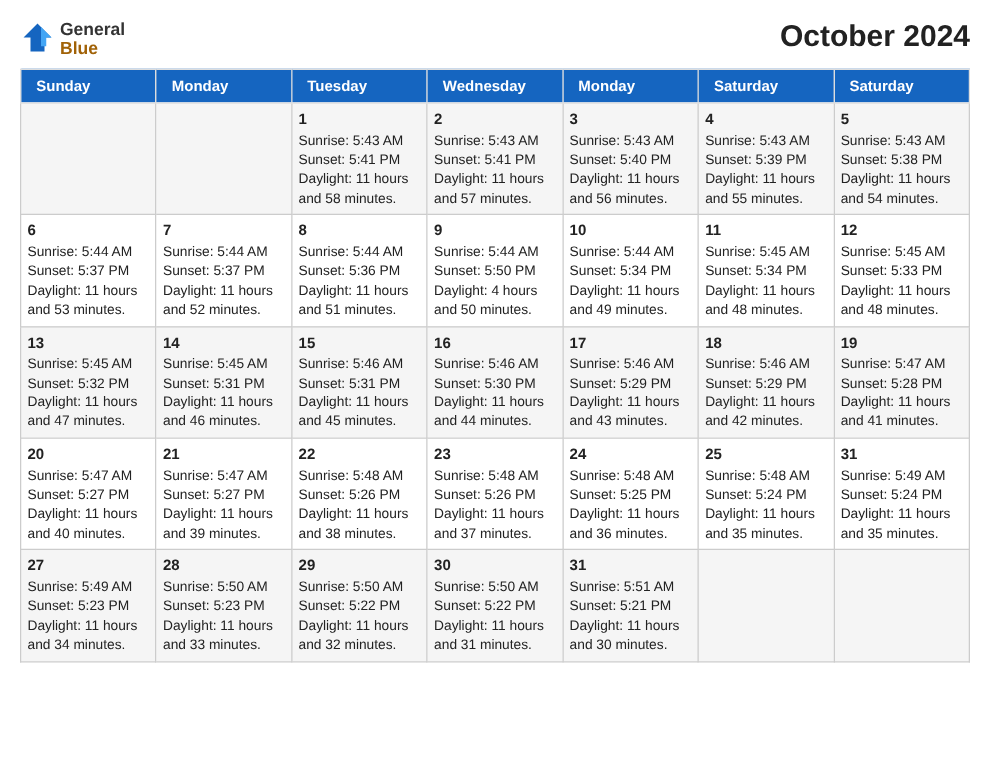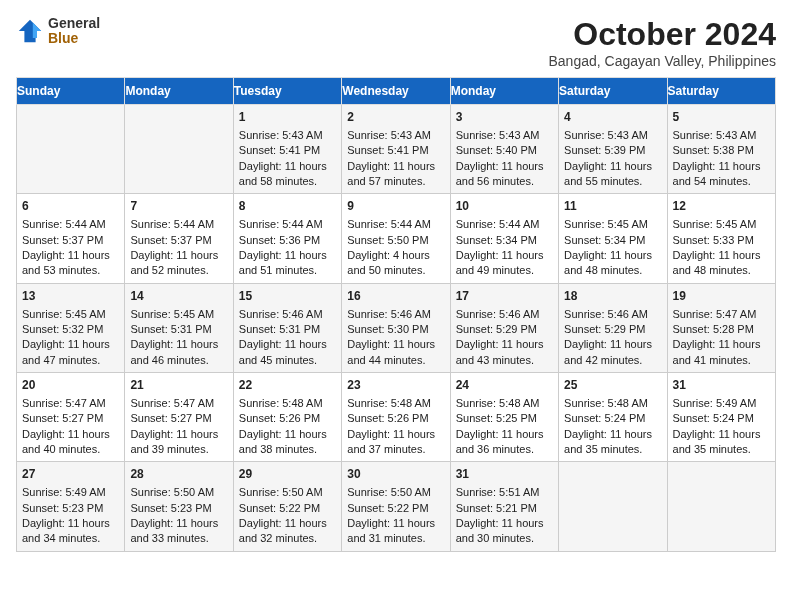--- a/index.html
+++ b/index.html
@@ -11,55 +11,55 @@
       padding: 16px;
     }
     .header-area {
       display: flex;
       justify-content: space-between;
       align-items: flex-start;
       margin-bottom: 8px;
     }
     .logo {
       display: flex;
-      align-items: center;
+      align-items: flex-start;
       gap: 4px;
     }
     .logo-text {
       font-size: 14px;
       font-weight: bold;
       line-height: 1.1;
     }
     .logo-text .general { color: #333; }
     .logo-text .blue { color: #a16207; }
     .logo-icon {
       width: 28px;
       height: 28px;
     }
     .title-area {
       text-align: right;
     }
     .month-title {
-      font-size: 32px;
+      font-size: 24px;
       font-weight: bold;
       color: #222;
     }
     .location {
       font-size: 14px;
       color: #444;
     }
     table {
       width: 100%;
       border-collapse: collapse;
       font-size: 11px;
     }
     thead tr th {
       background-color: #1565C0;
       color: #fff;
-      padding: 6px 0;
+      padding: 6px 12px;
       text-align: left;
       font-size: 12px;
       font-weight: bold;
       border: 1px solid #ddd;
     }
     tbody tr td {
       border: 1px solid #ccc;
       vertical-align: top;
       padding: 4px 5px;
       min-height: 80px;
@@ -92,21 +92,20 @@
       <polygon points="20,4 36,20 28,20 28,36 12,36 12,20 4,20" fill="#1565C0"></polygon>
       <polygon points="24,8 36,20 30,20 30,30 24,30 24,8" fill="#42A5F5"></polygon>
     </svg>
     <div class="logo-text">
       <div><span class="general">General</span></div>
       <div><span class="blue">Blue</span></div>
     </div>
   </div>
   <div class="title-area">
     <div class="month-title">October 2024</div>
-    <div class="location">Bangad, Cagayan Valley, Philippines</div>
   </div>
 </div>
 
 <table>
   <thead>
     <tr>
     <th>Sunday</th>
         <th>Monday</th>
         <th>Tuesday</th>
         <th>Wednesday</th>

